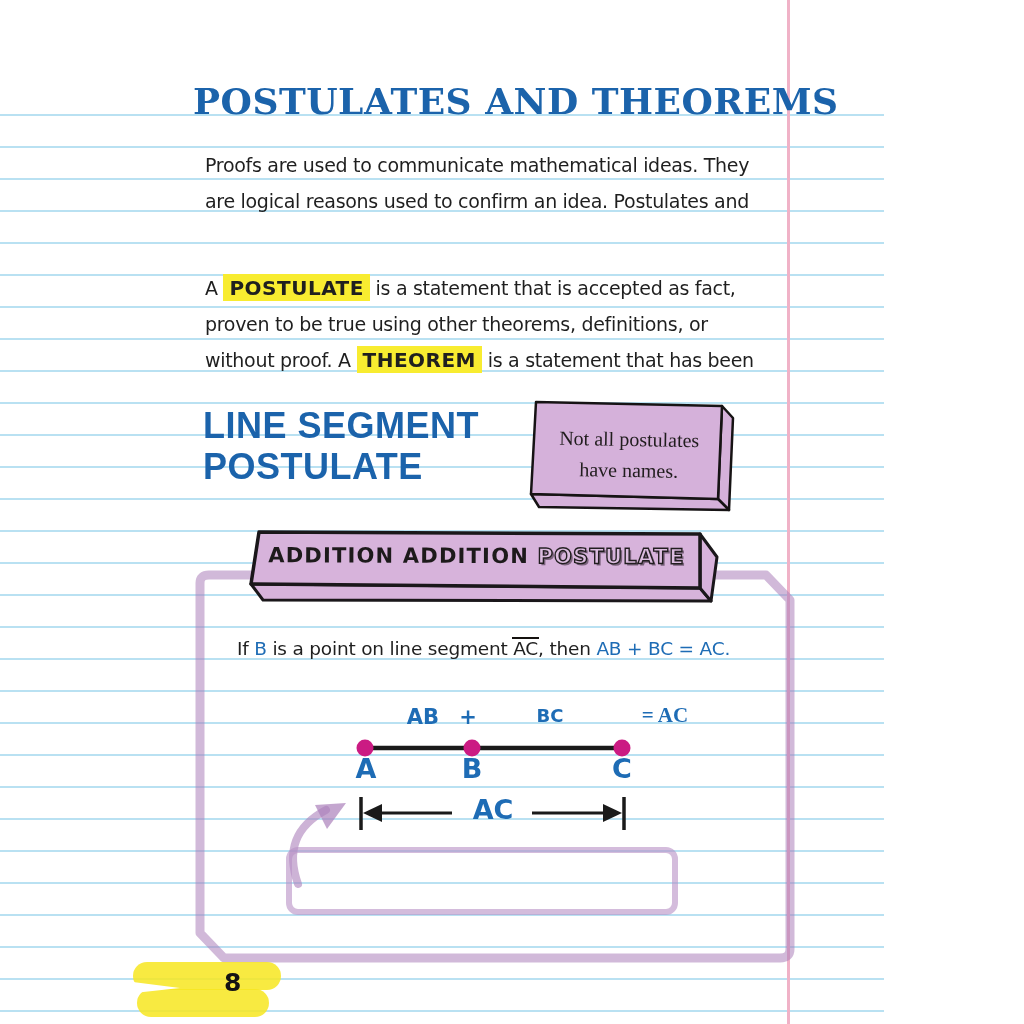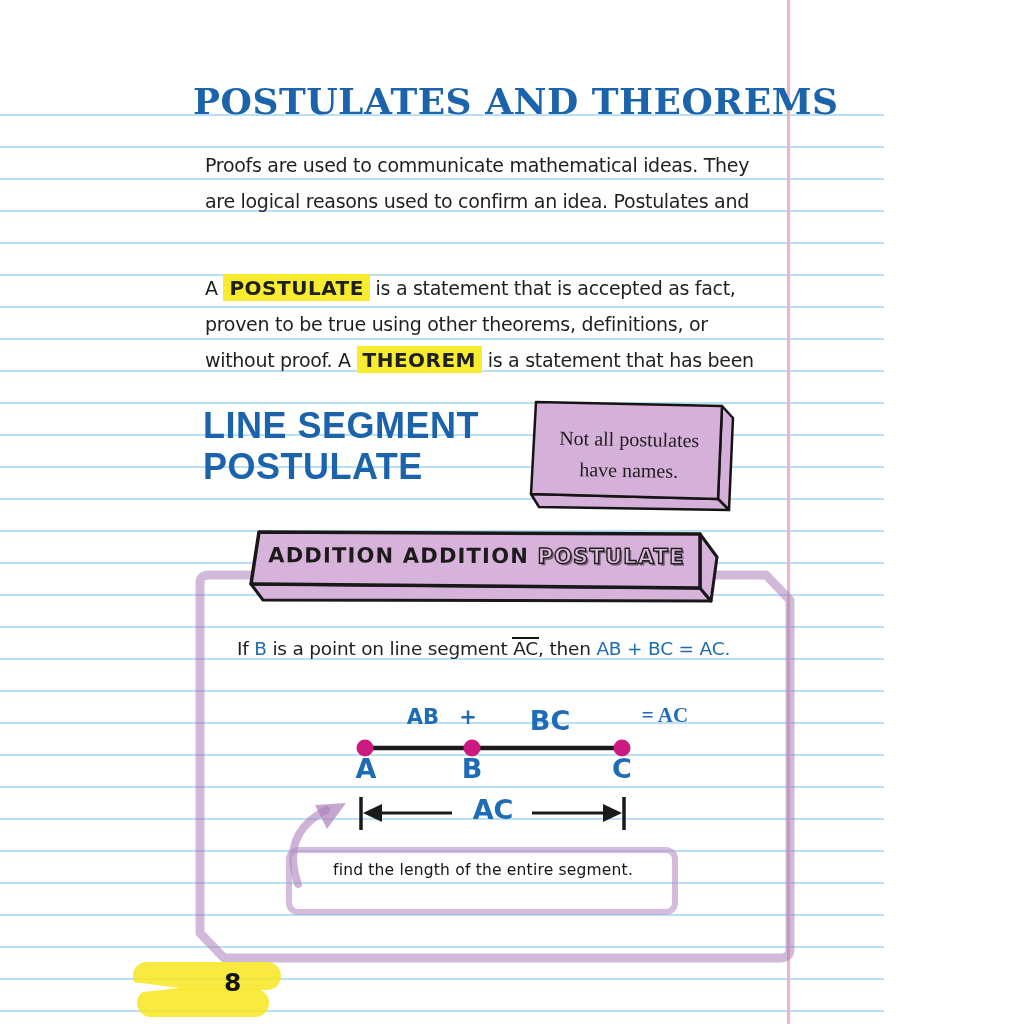--- a/index.html
+++ b/index.html
@@ -44,21 +44,21 @@
   .sentence { position:absolute; left:237px; top:638px; font-size:18.5px; color:#1f1f1f;
               letter-spacing:-0.2px; white-space:nowrap; }
   .blue { color:#1e6cb5; }
   .ovl { position:relative; display:inline-block; line-height:1; }
   .ovl::after { content:""; position:absolute; left:-1px; right:-1px; top:-3px; border-top:2.2px solid #14110e; }
 
   
   .dlabel { position:absolute; color:#1e6cb5; font-weight:bold; text-align:center; white-space:nowrap; }
   .sum-ab  { left:401px; top:705px; width:44px; font-size:21px; }
   .sum-plus{ left:456px; top:705px; width:24px; font-size:21px; }
-  .sum-bc  { left:528px; top:705px; width:44px; font-size:27px; }
+  .sum-bc  { left:528px; top:705px; width:44px; font-size:18px; }
   .sum-eq  { left:632px; top:703px; width:66px; font-size:21px;font-family:Liberation Serif, serif; }
   .pt-a { left:350px; top:753px; width:32px; font-size:27px; }
   .pt-b { left:456px; top:753px; width:32px; font-size:27px; }
   .pt-c { left:606px; top:753px; width:32px; font-size:27px; }
   .measure-label { left:462px; top:794px; width:62px; font-size:27px; }
 
   
   .caption { position:absolute; left:292px; top:856px; width:382px; text-align:center;
     font-size:15.5px; line-height:28px; color:#141414; letter-spacing:0.2px; }
 
@@ -134,16 +134,15 @@
 <div class="dlabel sum-ab">AB</div>
 <div class="dlabel sum-plus">+</div>
 <div class="dlabel sum-bc">BC</div>
 <div class="dlabel sum-eq">= AC</div>
 <div class="dlabel pt-a">A</div>
 <div class="dlabel pt-b">B</div>
 <div class="dlabel pt-c">C</div>
 <div class="dlabel measure-label">AC</div>
 
 <div class="caption">
-  <div>find the length of the entire segment.</div>
 </div>
 
 <div class="pagenum">8</div>
 
 </body></html>

